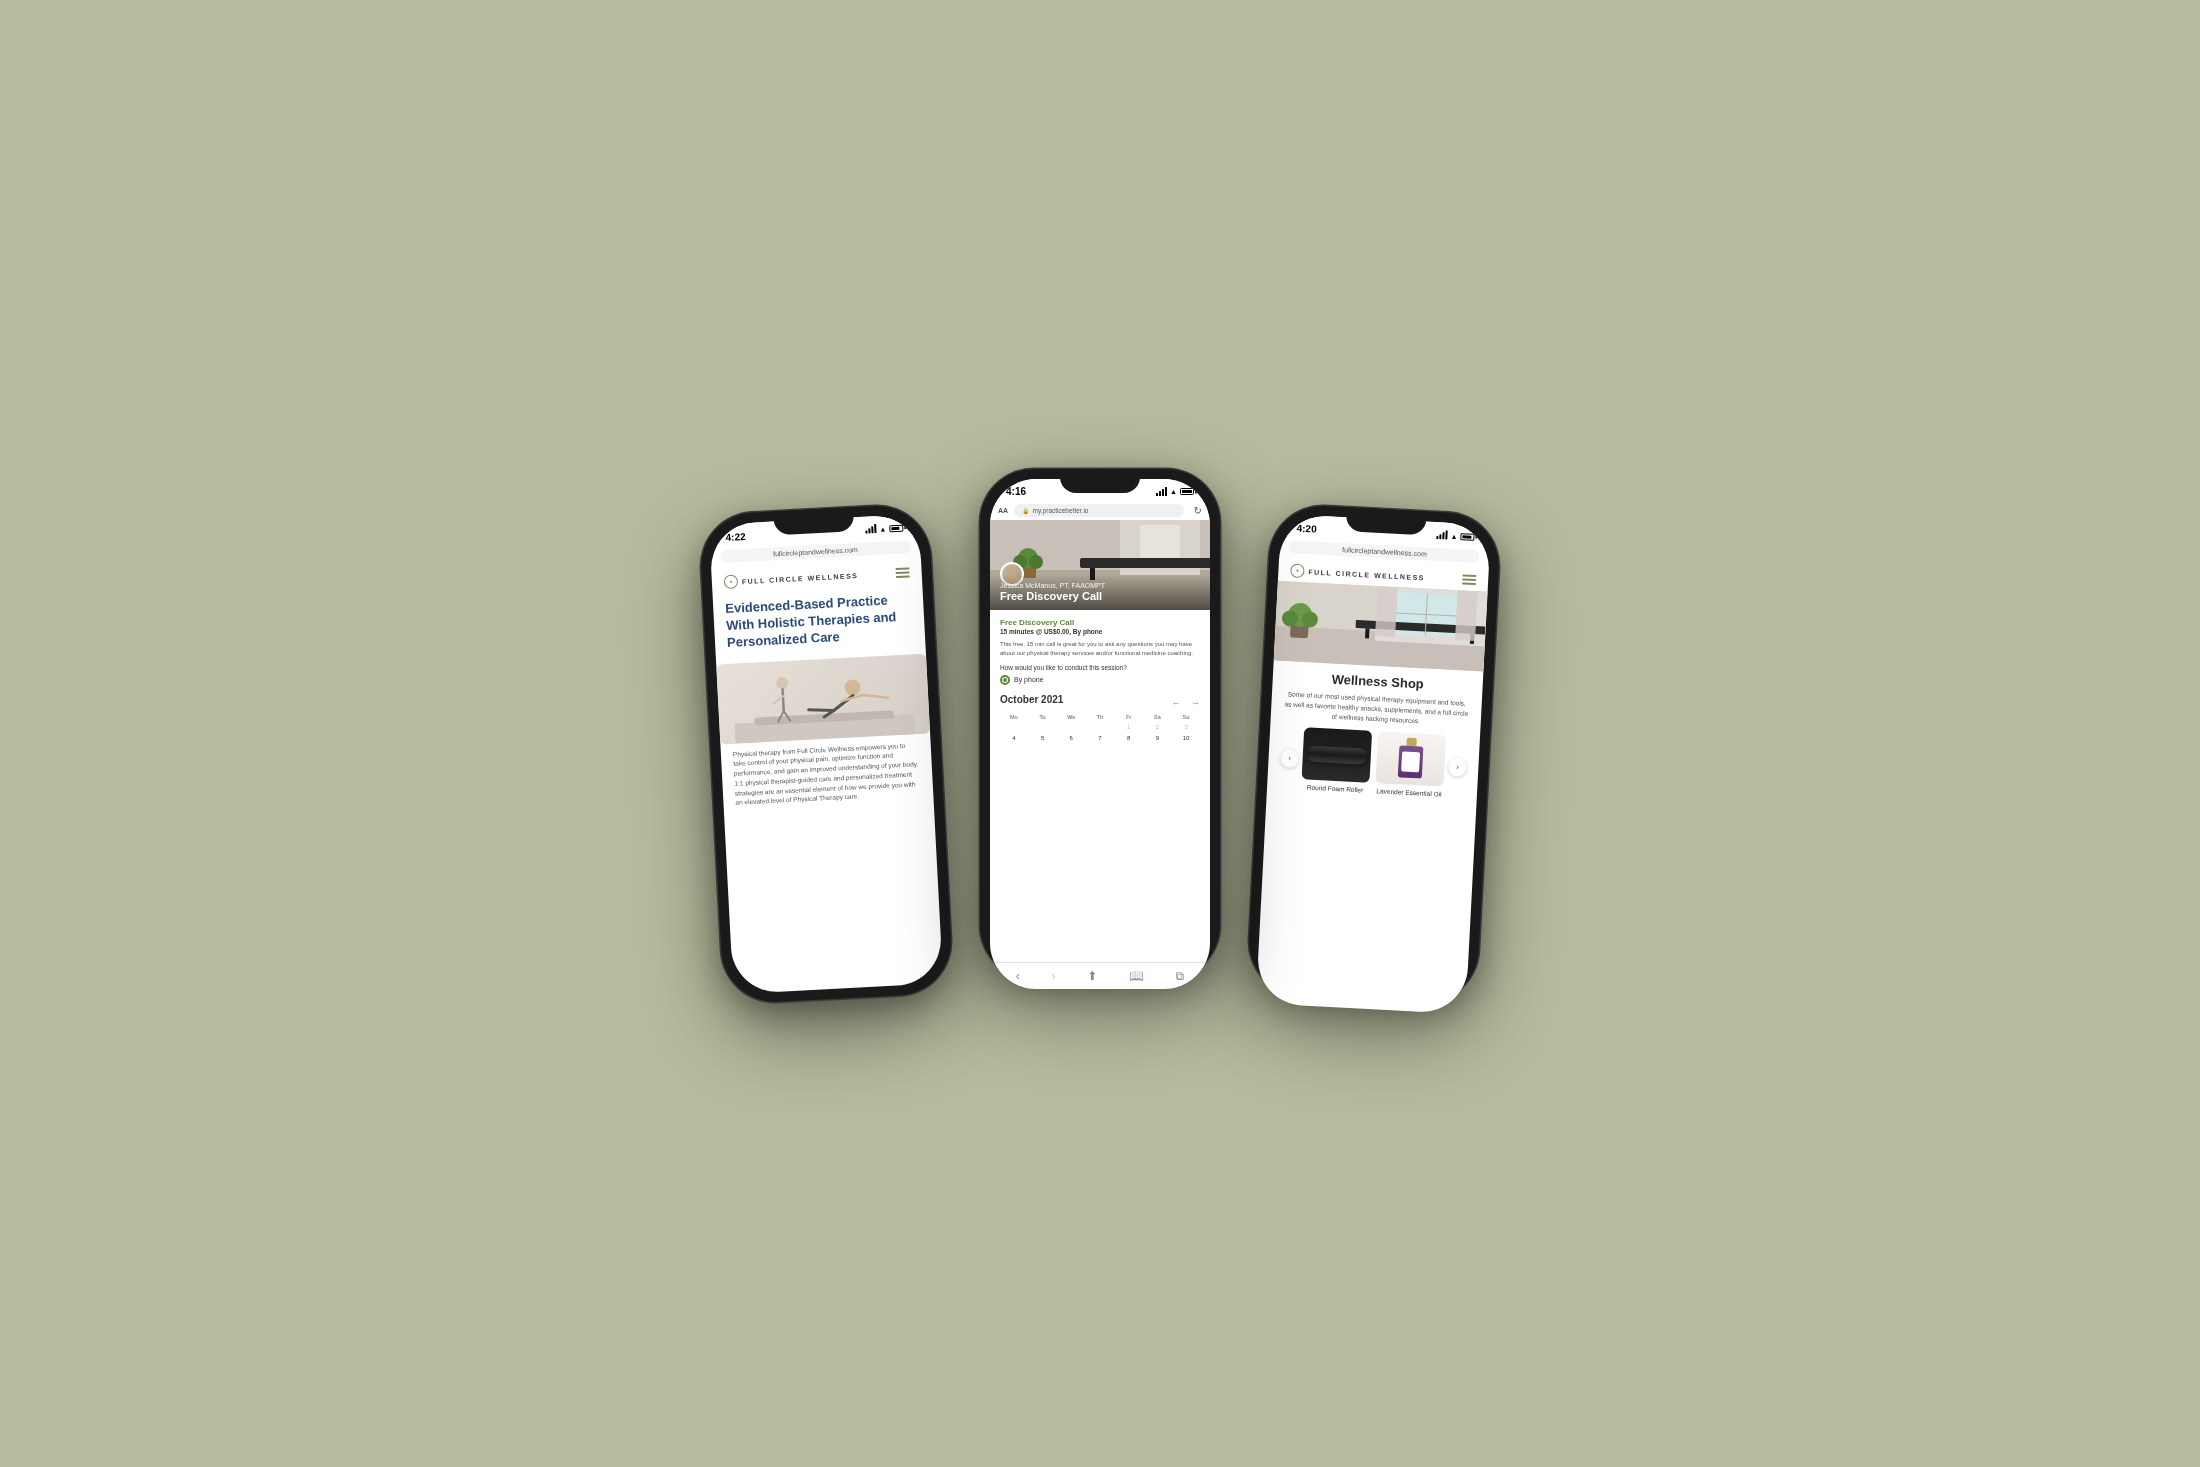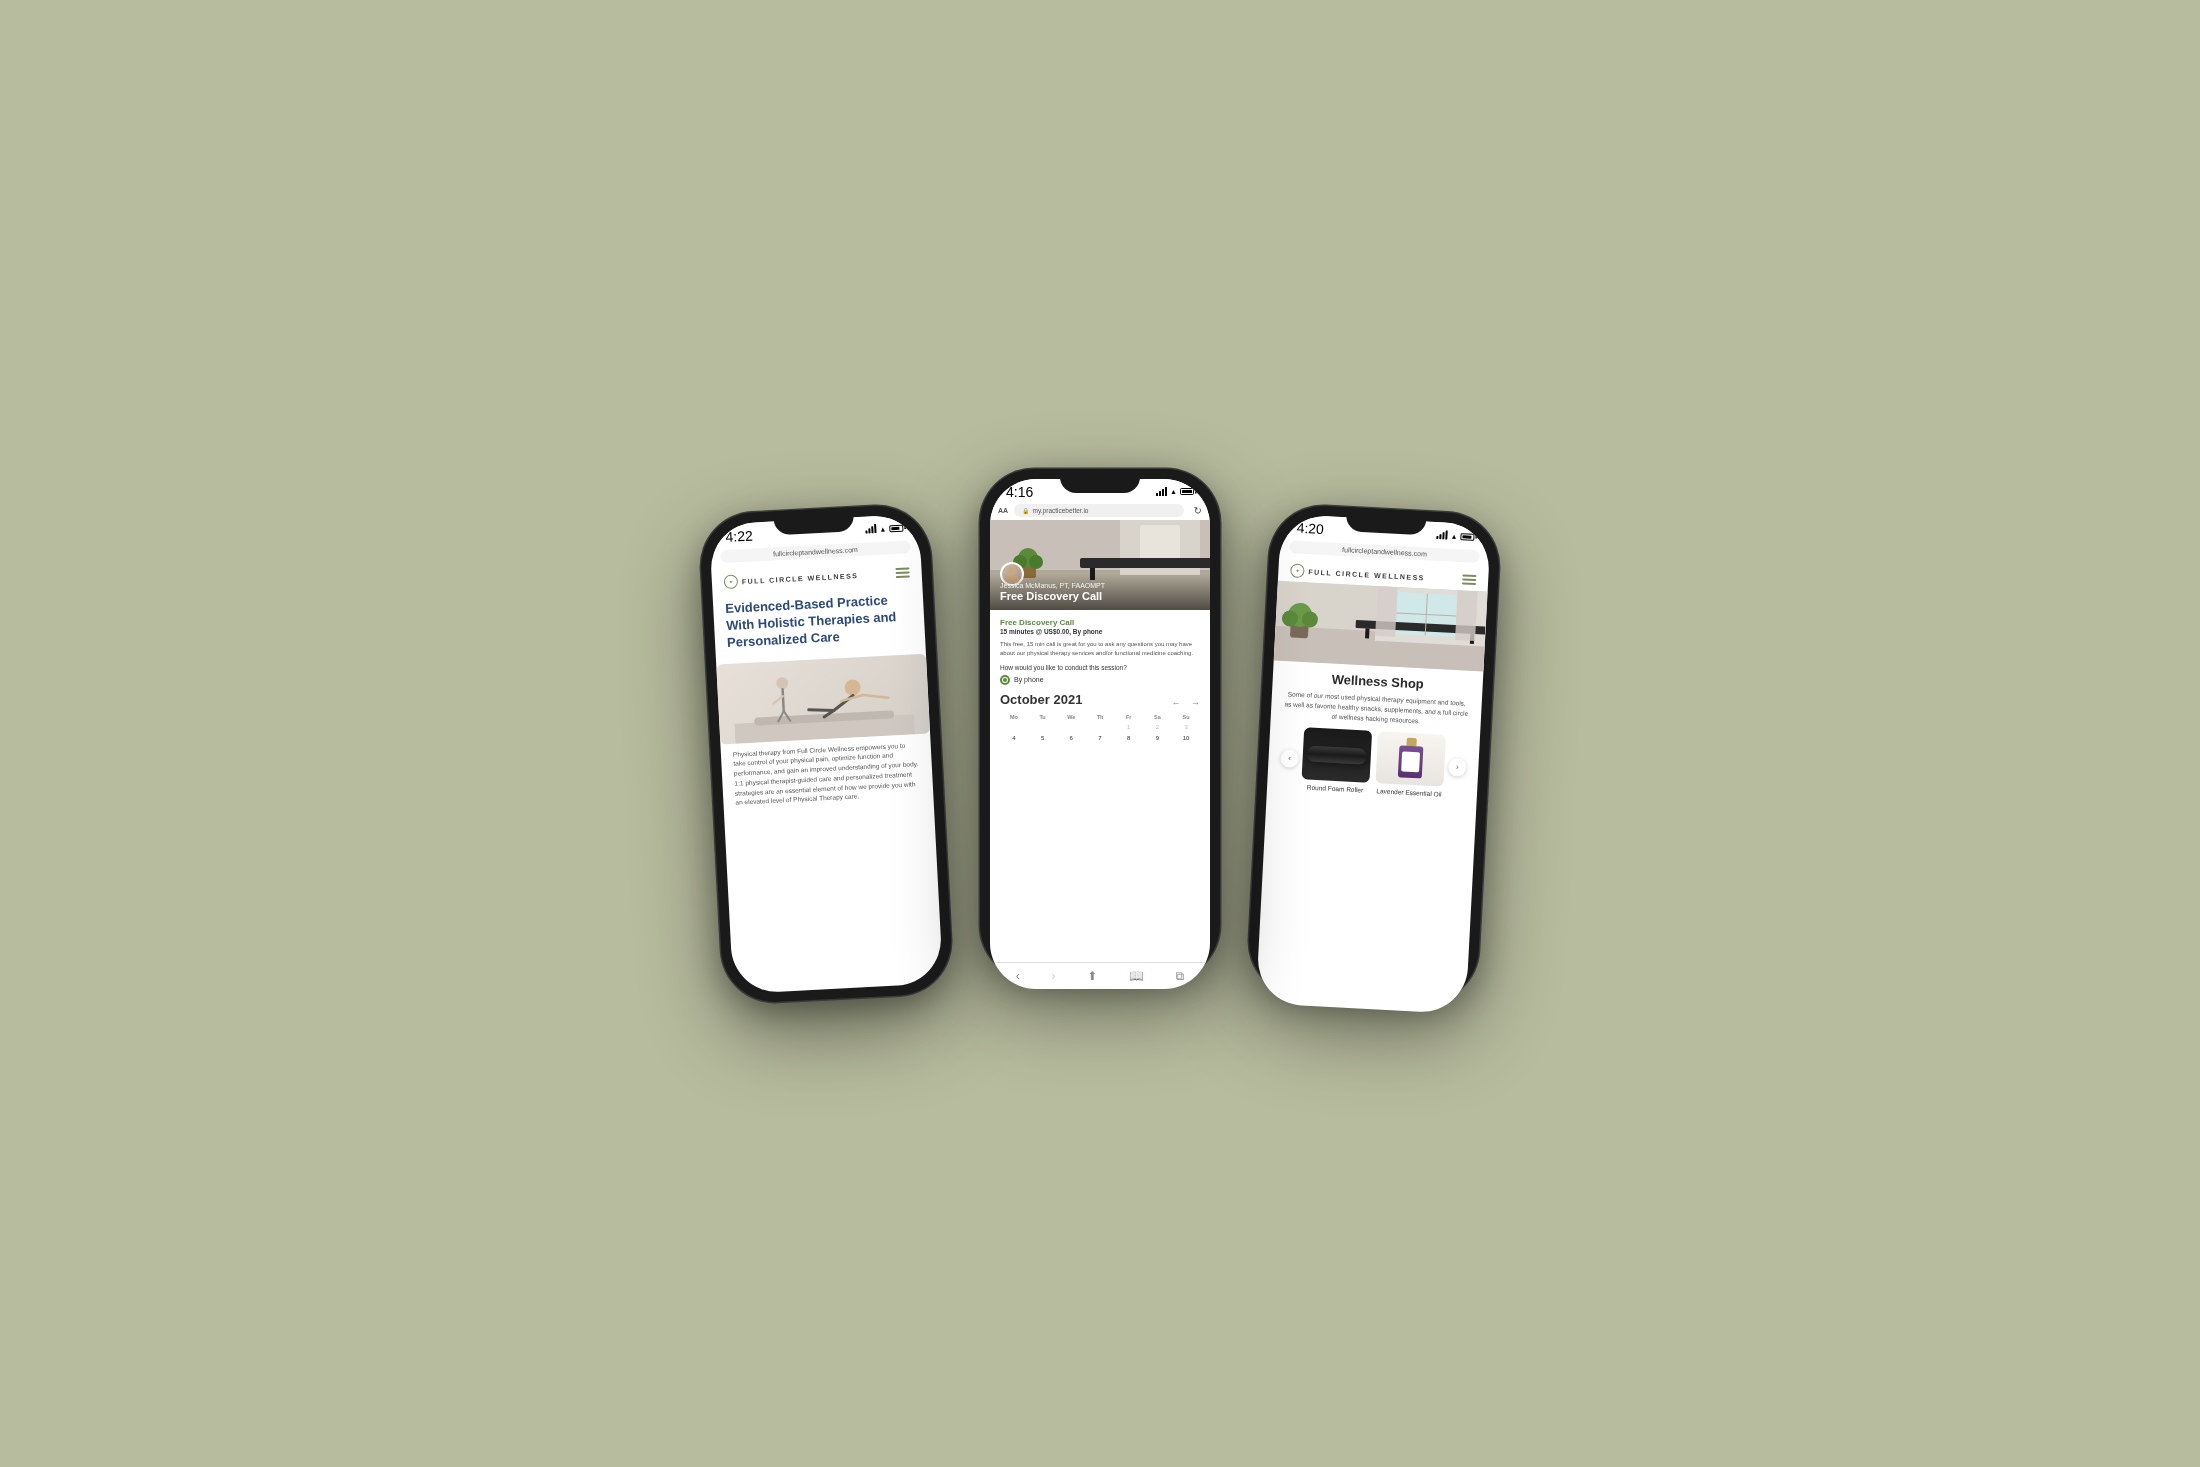--- a/index.html
+++ b/index.html
@@ -84,21 +84,21 @@
       justify-content: space-between;
       align-items: center;
       padding: 6px 16px 2px;
       background: white;
       font-size: 8px;
       font-weight: 600;
       color: #000;
       height: 22px;
     }
 
-    .status-left { font-size: 14px; font-weight: 400; }
+    .status-left { font-size: 10px; font-weight: 700; }
     .status-right {
       display: flex;
       gap: 3px;
       align-items: center;
     }
 
     .signal-bars {
       display: flex;
       gap: 1px;
       align-items: flex-end;
@@ -380,21 +380,21 @@
     }
 
     .calendar-header {
       display: flex;
       align-items: center;
       justify-content: space-between;
       margin-bottom: 4px;
     }
 
     .calendar-month {
-      font-size: 13px;
+      font-size: 10px;
       font-weight: 700;
       color: #333;
     }
 
     .cal-nav {
       font-size: 9px;
       color: #888;
     }
 
     .calendar-grid {

